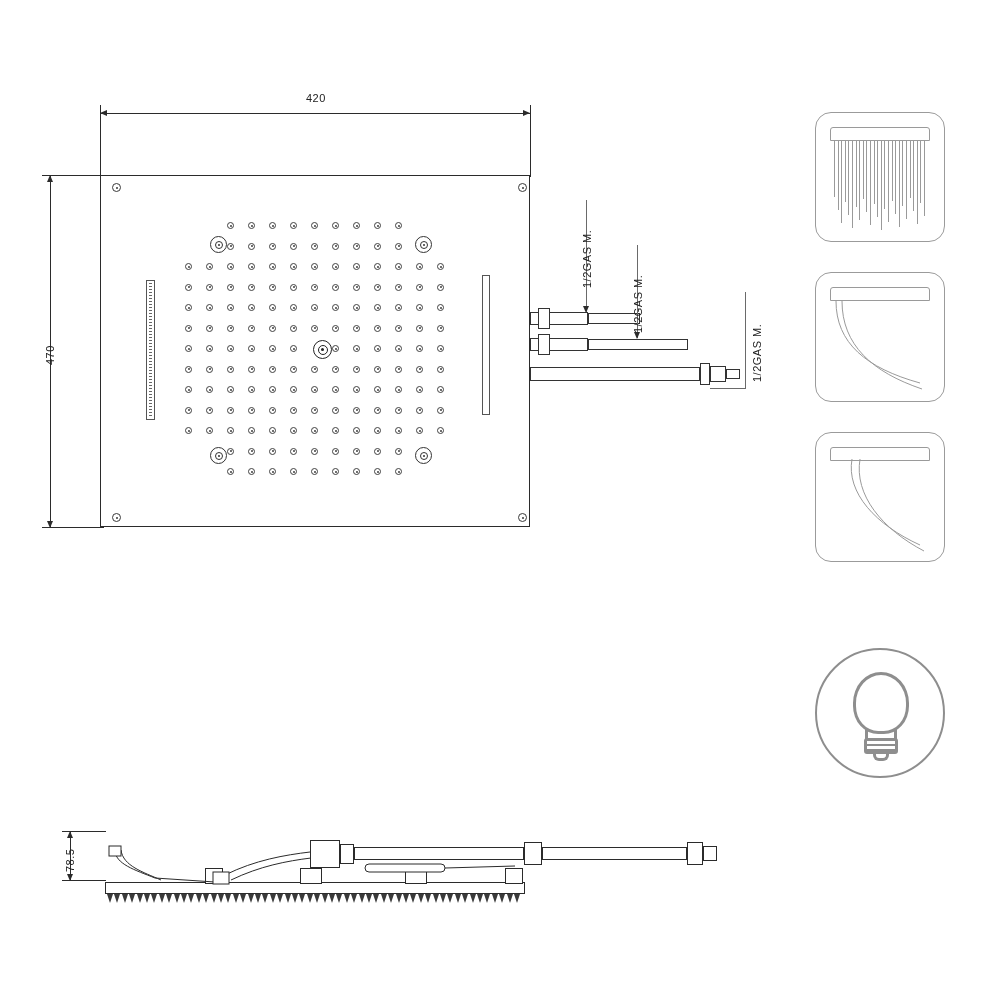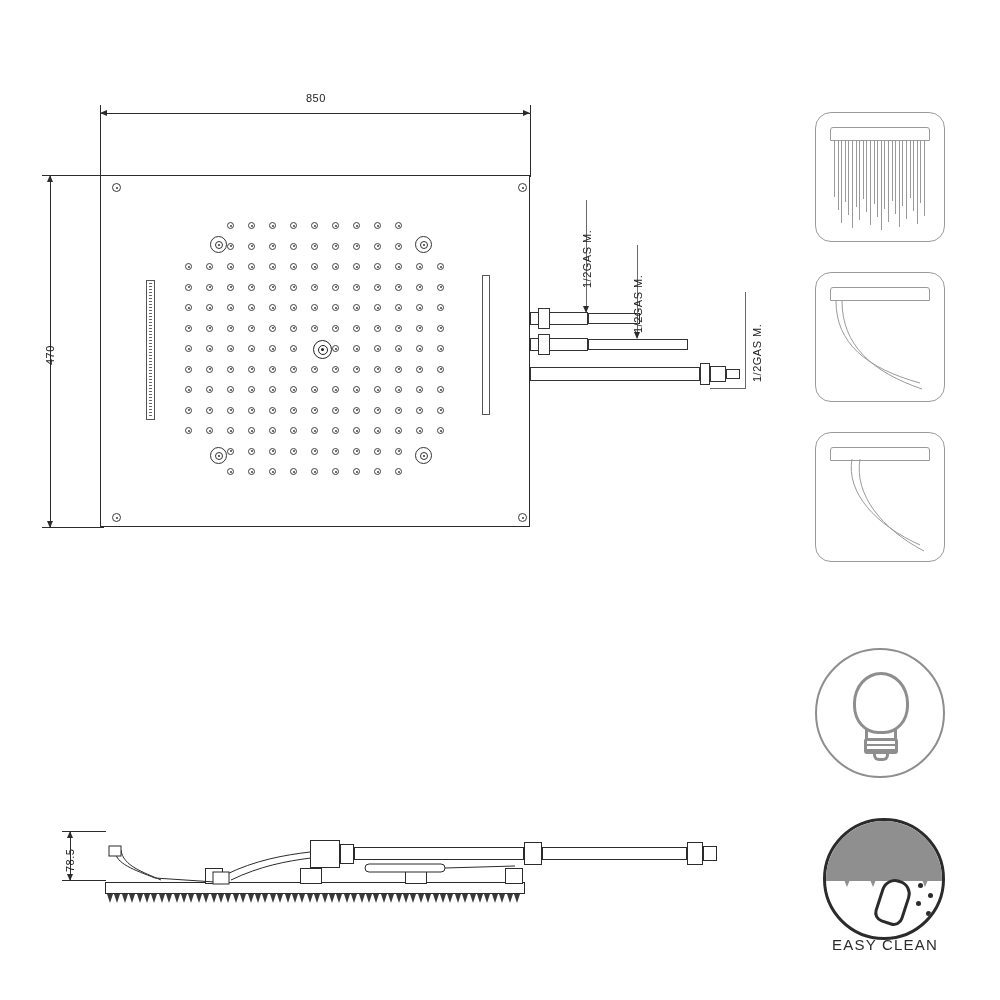--- a/index.html
+++ b/index.html
@@ -169,21 +169,21 @@
 <body>
 
 <div class="stage">
 
   <div>
     <div class="line-v" style="left:100px;top:105px;height:72px;"></div>
     <div class="line-v" style="left:530px;top:105px;height:72px;"></div>
     <div class="line-h" style="left:100px;top:113px;width:430px;"></div>
     <div class="arrow-l" style="left:100px;top:110px;"></div>
     <div class="arrow-r" style="left:523px;top:110px;"></div>
-    <div class="dim-label" style="left:306px;top:92px;">850</div>
+    <div class="dim-label" style="left:306px;top:92px;">420</div>
   </div>
 
   <div>
     <div class="line-h" style="left:42px;top:175px;width:62px;"></div>
     <div class="line-h" style="left:42px;top:527px;width:62px;"></div>
     <div class="line-v" style="left:50px;top:175px;height:352px;"></div>
     <div class="arrow-u" style="left:47px;top:175px;"></div>
     <div class="arrow-d" style="left:47px;top:521px;"></div>
     <div class="dim-label rot90" style="left:44px;top:365px;">470</div>
   </div>
@@ -447,37 +447,20 @@
 
   <div id="light-icon">
     <div class="bulb-glass"></div>
     <div class="bulb-neck"></div>
     <div class="bulb-base"></div>
     <div class="bulb-base-line" style="top:94px;"></div>
     <div class="bulb-base-line" style="top:99px;"></div>
     <div class="bulb-tip"></div>
   </div>
 
-  <div id="easyclean-icon">
-    <div class="ec-circle">
-      <div class="ec-gray"></div>
-      <div class="ec-teeth">
-        <div class="ec-tooth" style="left:12px;"></div>
-        <div class="ec-tooth" style="left:38px;"></div>
-        <div class="ec-tooth" style="left:64px;"></div>
-        <div class="ec-tooth" style="left:90px;"></div>
-      </div>
-      <div class="ec-glove"></div>
-      <div class="ec-dot" style="left:92px;top:62px;"></div>
-      <div class="ec-dot" style="left:102px;top:72px;"></div>
-      <div class="ec-dot" style="left:90px;top:80px;"></div>
-      <div class="ec-dot" style="left:100px;top:90px;"></div>
-    </div>
-    <div class="ec-text">EASY CLEAN</div>
-  </div>
 
   <div>
     <div class="line-h" style="left:62px;top:831px;width:44px;"></div>
     <div class="line-h" style="left:62px;top:880px;width:44px;"></div>
     <div class="line-v" style="left:70px;top:831px;height:49px;"></div>
     <div class="arrow-u" style="left:67px;top:831px;"></div>
     <div class="arrow-d" style="left:67px;top:874px;"></div>
     <div class="dim-label rot90" style="left:64px;top:872px;">78.5</div>
   </div>
 

